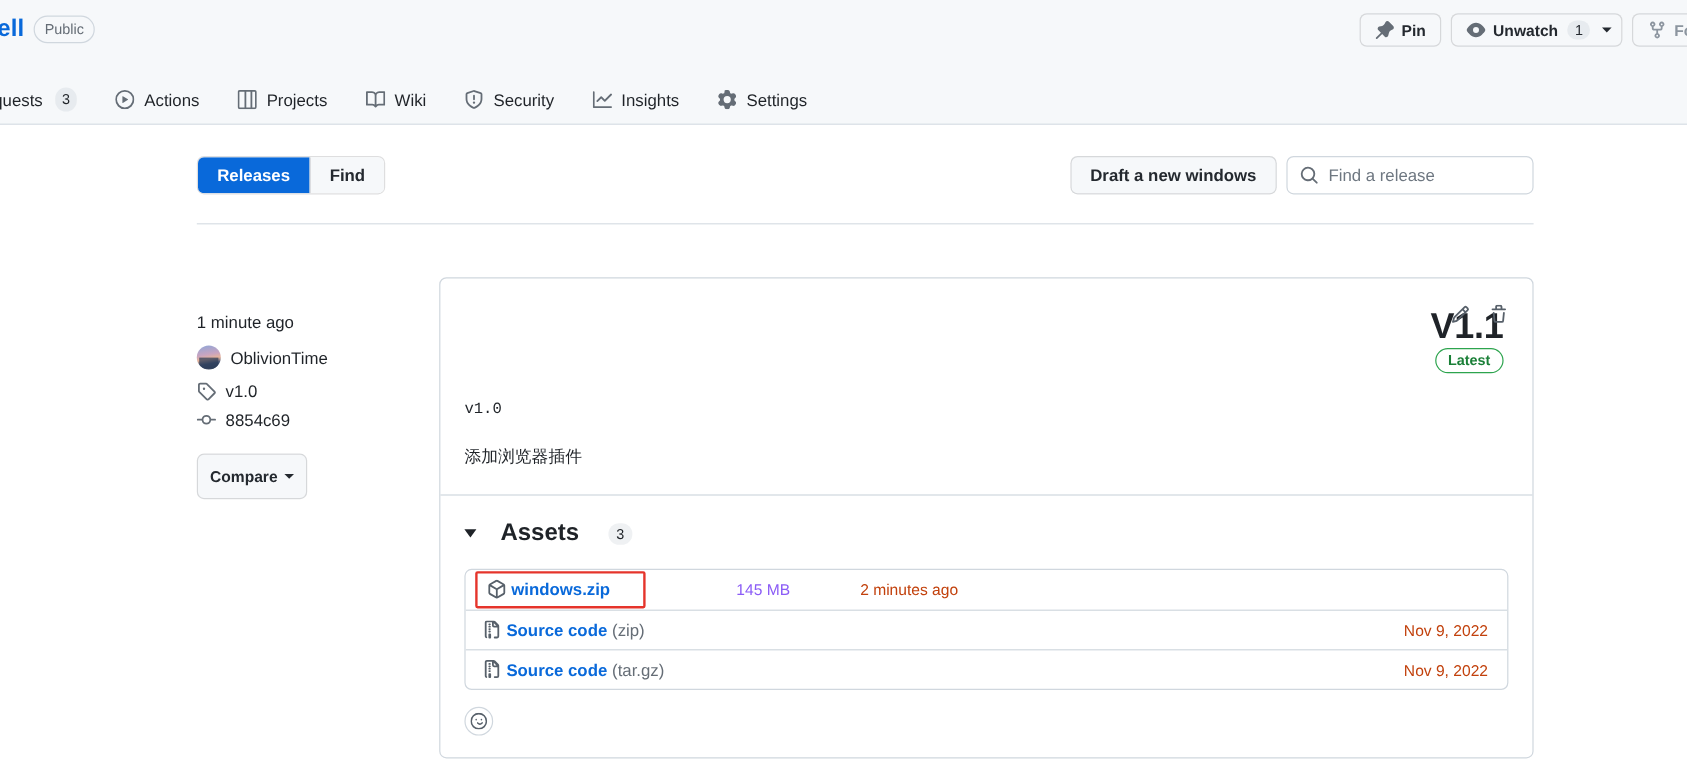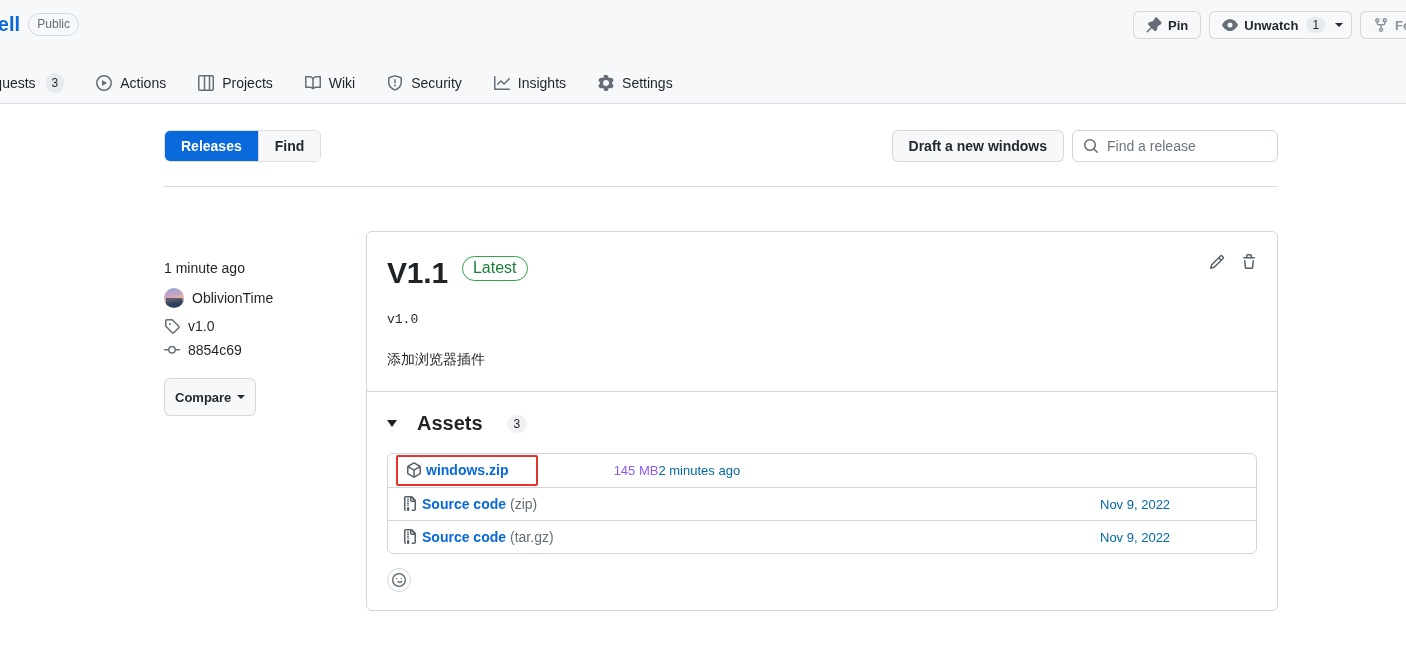--- a/index.html
+++ b/index.html
@@ -172,27 +172,27 @@
     background: #ffffff;
   }
   .card-body { padding: 24px 24px 22px 20px; position: relative; }
   .card-actions {
     position: absolute; right: 20px; top: 22px;
     display: flex; align-items: center; gap: 16px;
   }
   .icon-btn { color: #57606a; cursor: pointer; display: flex; }
 
   .release-title-row {
-    display: flex; align-items: flex-start; gap: 14px; margin-bottom: 22px;
+    display: flex; align-items: flex-end; margin-bottom: 22px; flex-direction: column;
   }
   .release-title {
     font-size: 30px; font-weight: 700; color: #1f2328; letter-spacing: -.2px;
   }
   .latest-badge {
-    font-size: 16px; font-weight: 400; color: #1a7f37;
+    font-size: 12px; font-weight: 700; color: #1a7f37;
     border: 1px solid #2da44e; border-radius: 2em;
     padding: 2px 10px 3px; white-space: nowrap;
   }
   .release-code {
     font-family: "Liberation Mono", monospace;
     font-size: 13px; color: #1f2328; margin-bottom: 24px;
   }
   .release-text { font-size: 14px; color: #1f2328; }
 
   .card-sep { height: 1px; background: #d0d7de; }
@@ -232,21 +232,21 @@
   .asset-name .ico { color: #57606a; display: flex; align-items: center; }
   .asset-link {
     color: #0969da; font-weight: 600; text-decoration: none; white-space: nowrap;
   }
   .asset-suffix { color: #656d76; font-weight: 400; }
   .asset-size {
     width: 120px; text-align: right; color: #8b5cf6; font-size: 13px;
     flex: none;
   }
   .asset-date {
-    width: 140px; text-align: left; color: #0369a1; font-size: 13px;
+    width: 140px; text-align: right; color: #c2410c; font-size: 13px;
     flex: none;
   }
   
   .asset-name.highlight {
     flex: none;
     border: 2px solid #e5342b; border-radius: 2px;
     padding: 5px 24px 6px 8px; margin-left: -6px;
   }
 
   .reaction-wrap { padding: 14px 20px 18px 20px; }

